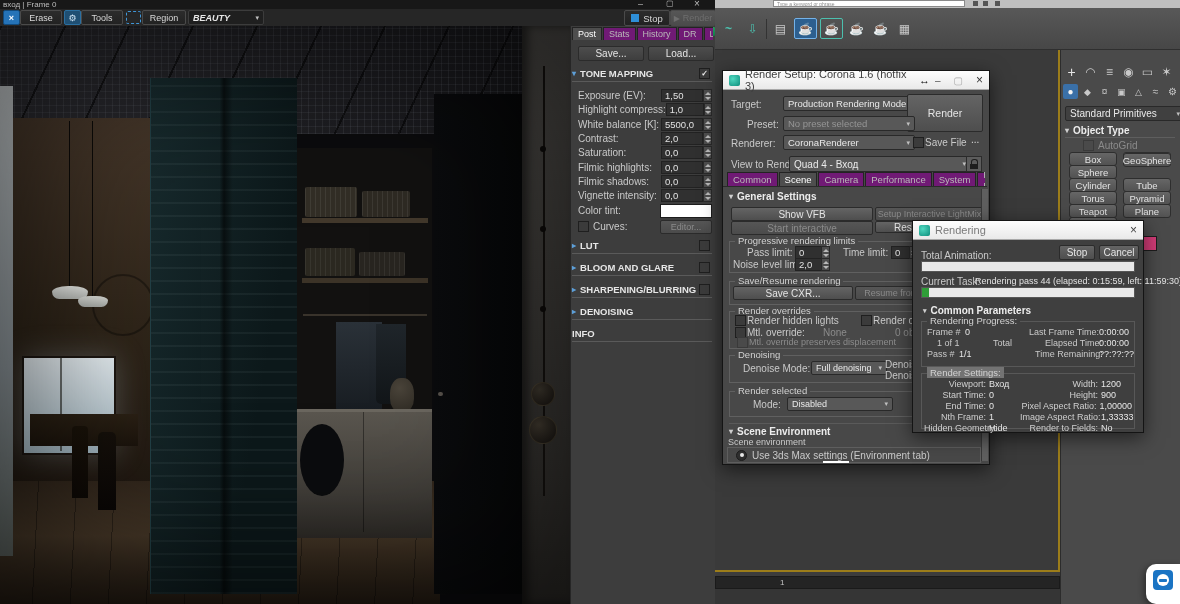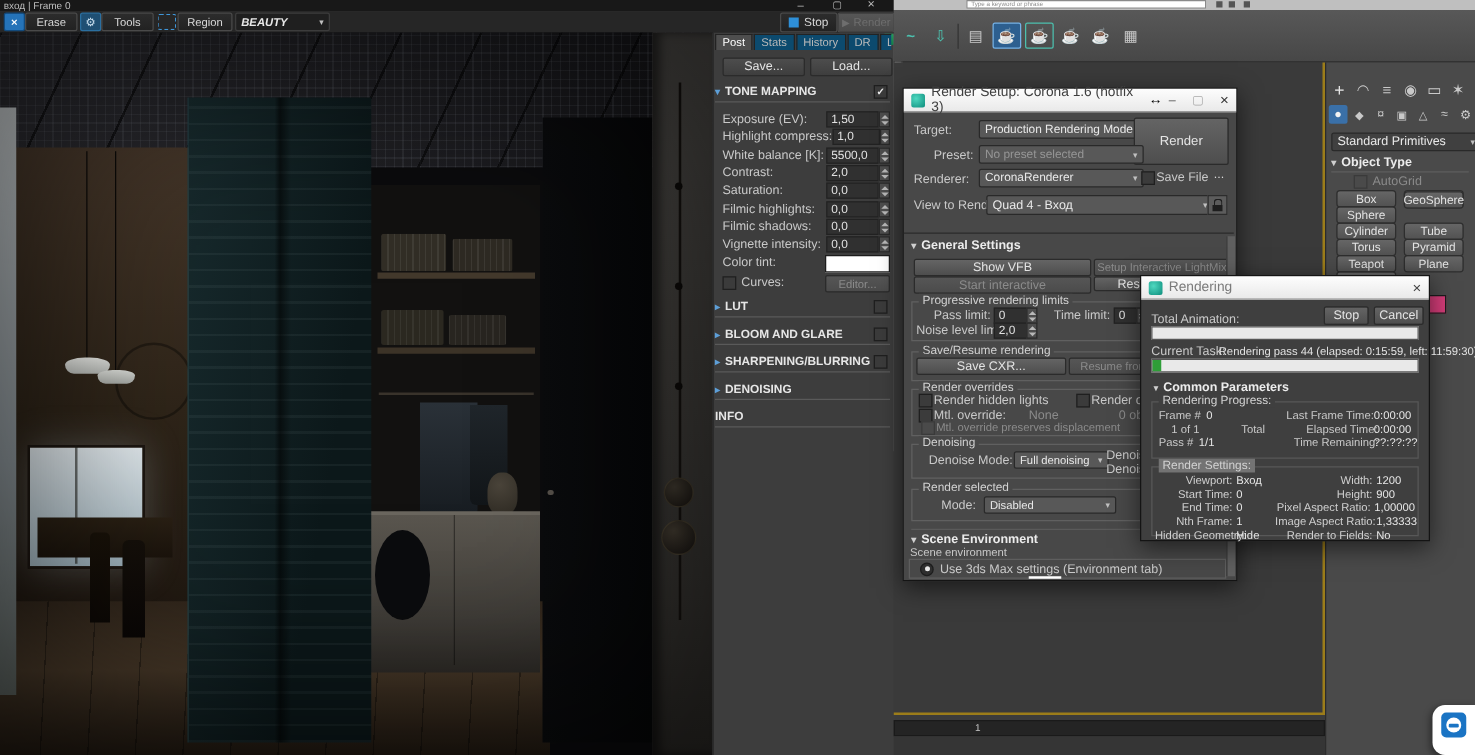--- a/index.html
+++ b/index.html
@@ -35,21 +35,21 @@
   
   .dlg{position:absolute;background:#484848;border:1px solid #141414;box-shadow:0 5px 18px rgba(0,0,0,.55);}
   .dlg-title{height:18px;background:linear-gradient(#fdfdfd,#e9e9e9);border-bottom:1px solid #a8a8a8;
              display:flex;align-items:center;padding:0 6px;gap:5px;font-size:11px;color:#3e3e3e;}
   .corona-ic{width:11px;height:11px;border-radius:2px;background:radial-gradient(circle at 35% 35%,#4fd8c0,#0d8d7c);flex:0 0 auto;}
   .ttl-btn{color:#555;font-size:10px;margin-left:10px;}
   .radio{width:9px;height:9px;border-radius:50%;background:#2e2e2e;border:1px solid #1c1c1c;display:inline-flex;
          align-items:center;justify-content:center;flex:0 0 auto;}
   .radio i{width:4px;height:4px;border-radius:50%;background:#e8e8e8;}
   
-  .vtab{padding:0 5px;height:13px;display:flex;align-items:center;background:#0c4a6e;border:1px solid #232323;
+  .vtab{padding:0 5px;height:13px;display:flex;align-items:center;background:#701a75;border:1px solid #232323;
         border-bottom:none;font-size:9px;color:#b9b9b9;}
   .vtab.act{background:#4e4e4e;color:#fff;}
   .sect{position:absolute;left:572px;width:140px;height:15px;display:flex;align-items:center;
         border-bottom:1px solid #5a5a5a;font-weight:bold;font-size:9.5px;color:#e6e6e6;}
   .tm-row{position:absolute;left:578px;width:134px;height:13px;display:flex;align-items:center;}
   .tm-row .num{margin-left:auto;width:34px;}
   
   .cp-btn{position:absolute;width:46px;height:12px;display:flex;align-items:center;justify-content:center;
           background:linear-gradient(#666,#525252);border:1px solid #2e2e2e;border-radius:3px;font-size:9.5px;color:#e3e3e3;}
   .icbox{width:21px;height:19px;display:flex;align-items:center;justify-content:center;font-size:12px;color:#c9c9c9;}
@@ -385,20 +385,28 @@
     <span class="lab abs" style="left:8px;top:88px;">View to Render:</span>
     <div class="dd abs" style="left:66px;top:85px;width:172px;height:14px;">
       <span>Quad 4 - Вход</span>
       <span class="arr">▾</span>
     </div>
     <div class="abs" style="left:243px;top:85px;width:14px;height:14px;background:#5c5c5c;border:1px solid #2c2c2c;display:flex;flex-direction:column;align-items:center;justify-content:center;">
       <span style="width:5px;height:4px;border:1.5px solid #1e1e1e;border-bottom:none;border-radius:3px 3px 0 0;display:block;"></span>
       <span style="width:8px;height:5px;background:#1e1e1e;display:block;"></span>
     </div>
 
+    <div class="flex" style="position:absolute;left:4px;top:101px;width:258px;height:14px;gap:1px;overflow:hidden;">
+      <div class="vtab" style="font-size:9.5px;height:14px;">Common</div>
+      <div class="vtab act" style="font-size:9.5px;height:14px;">Scene</div>
+      <div class="vtab" style="font-size:9.5px;height:14px;">Camera</div>
+      <div class="vtab" style="font-size:9.5px;height:14px;">Performance</div>
+      <div class="vtab" style="font-size:9.5px;height:14px;">System</div>
+      <div class="vtab" style="font-size:9.5px;height:14px;">Render Elements</div>
+    </div>
     <div class="abs" style="left:0;top:115px;width:264px;height:1px;background:#2a2a2a;"></div>
 
     <div class="flex" style="position:absolute;left:6px;top:120px;font-weight:bold;color:#ececec;">
       <span class="roll-arrow">▾</span>
       <span style="font-size:10px;">General Settings</span>
     </div>
     <div class="btn abs" style="left:8px;top:136px;width:140px;height:12px;">Show VFB</div>
     <div class="btn dis abs" style="left:152px;top:136px;width:107px;height:12px;font-size:9px;">Setup Interactive LightMix</div>
     <div class="btn dis abs" style="left:8px;top:150px;width:140px;height:12px;">Start interactive</div>
     <div class="btn abs" style="left:152px;top:150px;width:107px;height:12px;justify-content:flex-start;padding-left:18px;box-sizing:border-box;">Reset...</div>

